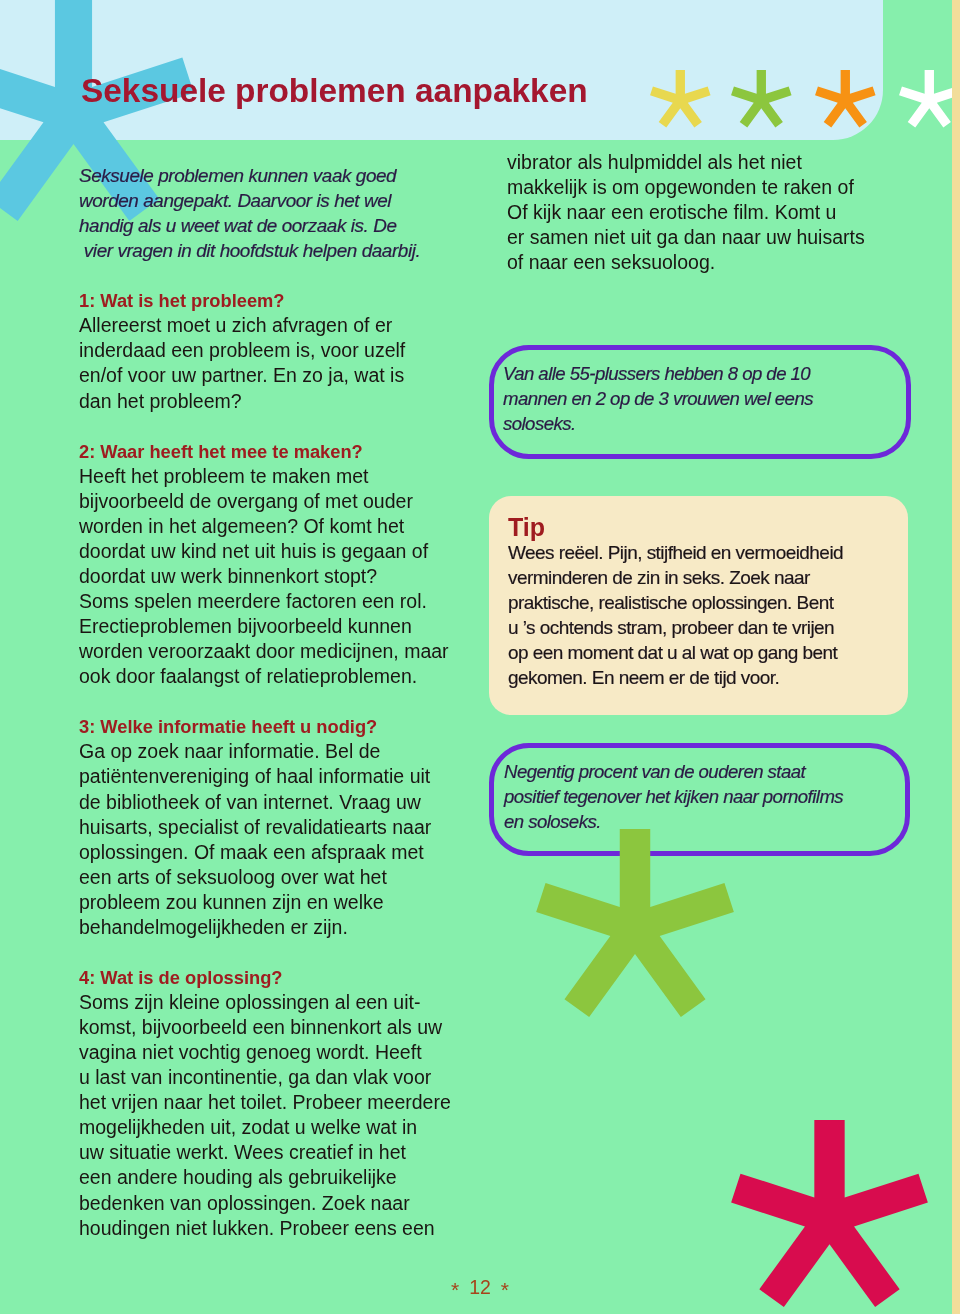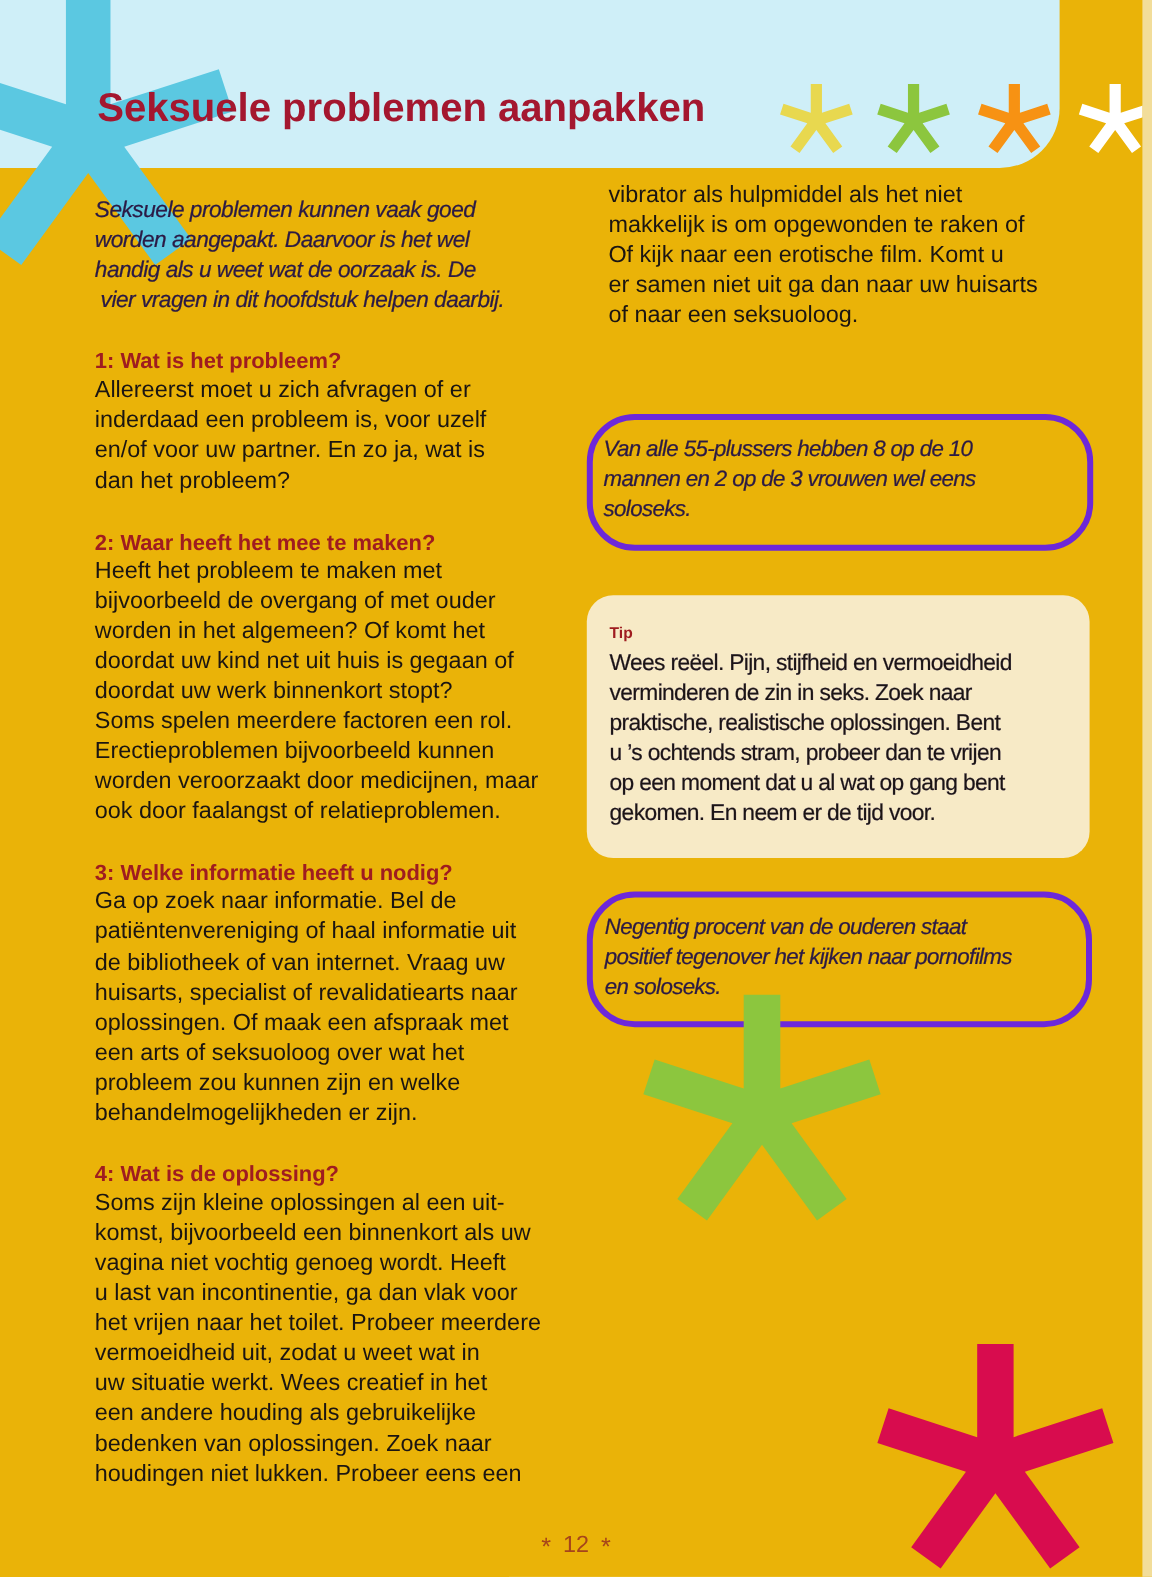--- a/index.html
+++ b/index.html
@@ -1,38 +1,38 @@
 <!DOCTYPE html>
 <html><head>
 <meta charset="utf-8">
 <title>Seksuele problemen aanpakken</title>
 <style>
   html,body{margin:0;padding:0;}
   body{width:960px;height:1314px;background:#F2DD9A;
        font-family:"Liberation Sans",sans-serif;overflow:hidden;}
-  #page{position:relative;width:952px;height:1314px;overflow:hidden;background:#eab308;}
+  #page{position:relative;width:952px;height:1314px;overflow:hidden;background:#86efac;}
   .band{position:absolute;left:0;top:0;width:883px;height:140px;
         background:#CFEFF8;border-bottom-right-radius:50px;}
   svg.ast{position:absolute;overflow:visible;display:block;}
   h1.title{position:absolute;left:81px;top:74px;margin:0;
            font-size:33.4px;font-weight:700;color:#A4172F;white-space:nowrap;
            letter-spacing:0px;line-height:33px;}
   .col{position:absolute;}
   .ln{font-size:19.5px;line-height:25.06px;color:#1B1512;white-space:pre;}
   .it{font-style:italic;color:#2B1A45;font-size:18.9px;line-height:25.06px;white-space:pre;
       letter-spacing:-0.42px;-webkit-text-stroke:0.2px #2B1A45;}
   .h{color:#9F1C20;font-weight:700;font-size:18.3px;line-height:25.06px;white-space:pre;}
   .gap{height:25.06px;}
   .callout{position:absolute;box-sizing:border-box;}
   .callout.outline{border:5px solid #6d28d9;border-radius:40px;background:transparent;}
   .callout.filled{background:#F7EAC6;border-radius:22px;}
   .co-line{font-style:italic;color:#2B1A45;font-size:18.6px;line-height:25.0px;white-space:pre;
       letter-spacing:-0.55px;-webkit-text-stroke:0.2px #2B1A45;}
   .co-line.roman{font-style:normal;color:#1B1512;font-size:19px;line-height:25.1px;}
-  .co-head{color:#9F1C20;font-weight:700;font-size:13px;line-height:25.1px;
+  .co-head{color:#9F1C20;font-weight:700;font-size:25px;line-height:25.1px;
            font-style:normal;white-space:pre;}
   .pagenum{position:absolute;left:0;width:960px;text-align:center;
            color:#A6441B;font-size:19.5px;white-space:pre;line-height:20px;}
   .pagenum .mark{font-size:21px;position:relative;top:3px;letter-spacing:0;}
   .pagenum .sp{display:inline-block;width:10px;}
 </style>
 </head>
 <body>
 
 <div id="page">
@@ -91,21 +91,21 @@
     <div class="ln">een arts of seksuoloog over wat het</div>
     <div class="ln">probleem zou kunnen zijn en welke</div>
     <div class="ln">behandelmogelijkheden er zijn.</div>
     <div class="gap"></div>
     <div class="h">4: Wat is de oplossing?</div>
     <div class="ln">Soms zijn kleine oplossingen al een uit-</div>
     <div class="ln">komst, bijvoorbeeld een binnenkort als uw</div>
     <div class="ln">vagina niet vochtig genoeg wordt. Heeft</div>
     <div class="ln">u last van incontinentie, ga dan vlak voor</div>
     <div class="ln">het vrijen naar het toilet. Probeer meerdere</div>
-    <div class="ln">vermoeidheid uit, zodat u weet wat in</div>
+    <div class="ln">mogelijkheden uit, zodat u welke wat in</div>
     <div class="ln">uw situatie werkt. Wees creatief in het</div>
     <div class="ln">een andere houding als gebruikelijke</div>
     <div class="ln">bedenken van oplossingen. Zoek naar</div>
     <div class="ln">houdingen niet lukken. Probeer eens een</div>
   </div>
   <div class="col" style="left:507px;top:150px;width:400px;z-index:3">
     <div class="ln">vibrator als hulpmiddel als het niet</div>
     <div class="ln">makkelijk is om opgewonden te raken of</div>
     <div class="ln">Of kijk naar een erotische film. Komt u</div>
     <div class="ln">er samen niet uit ga dan naar uw huisarts</div>

